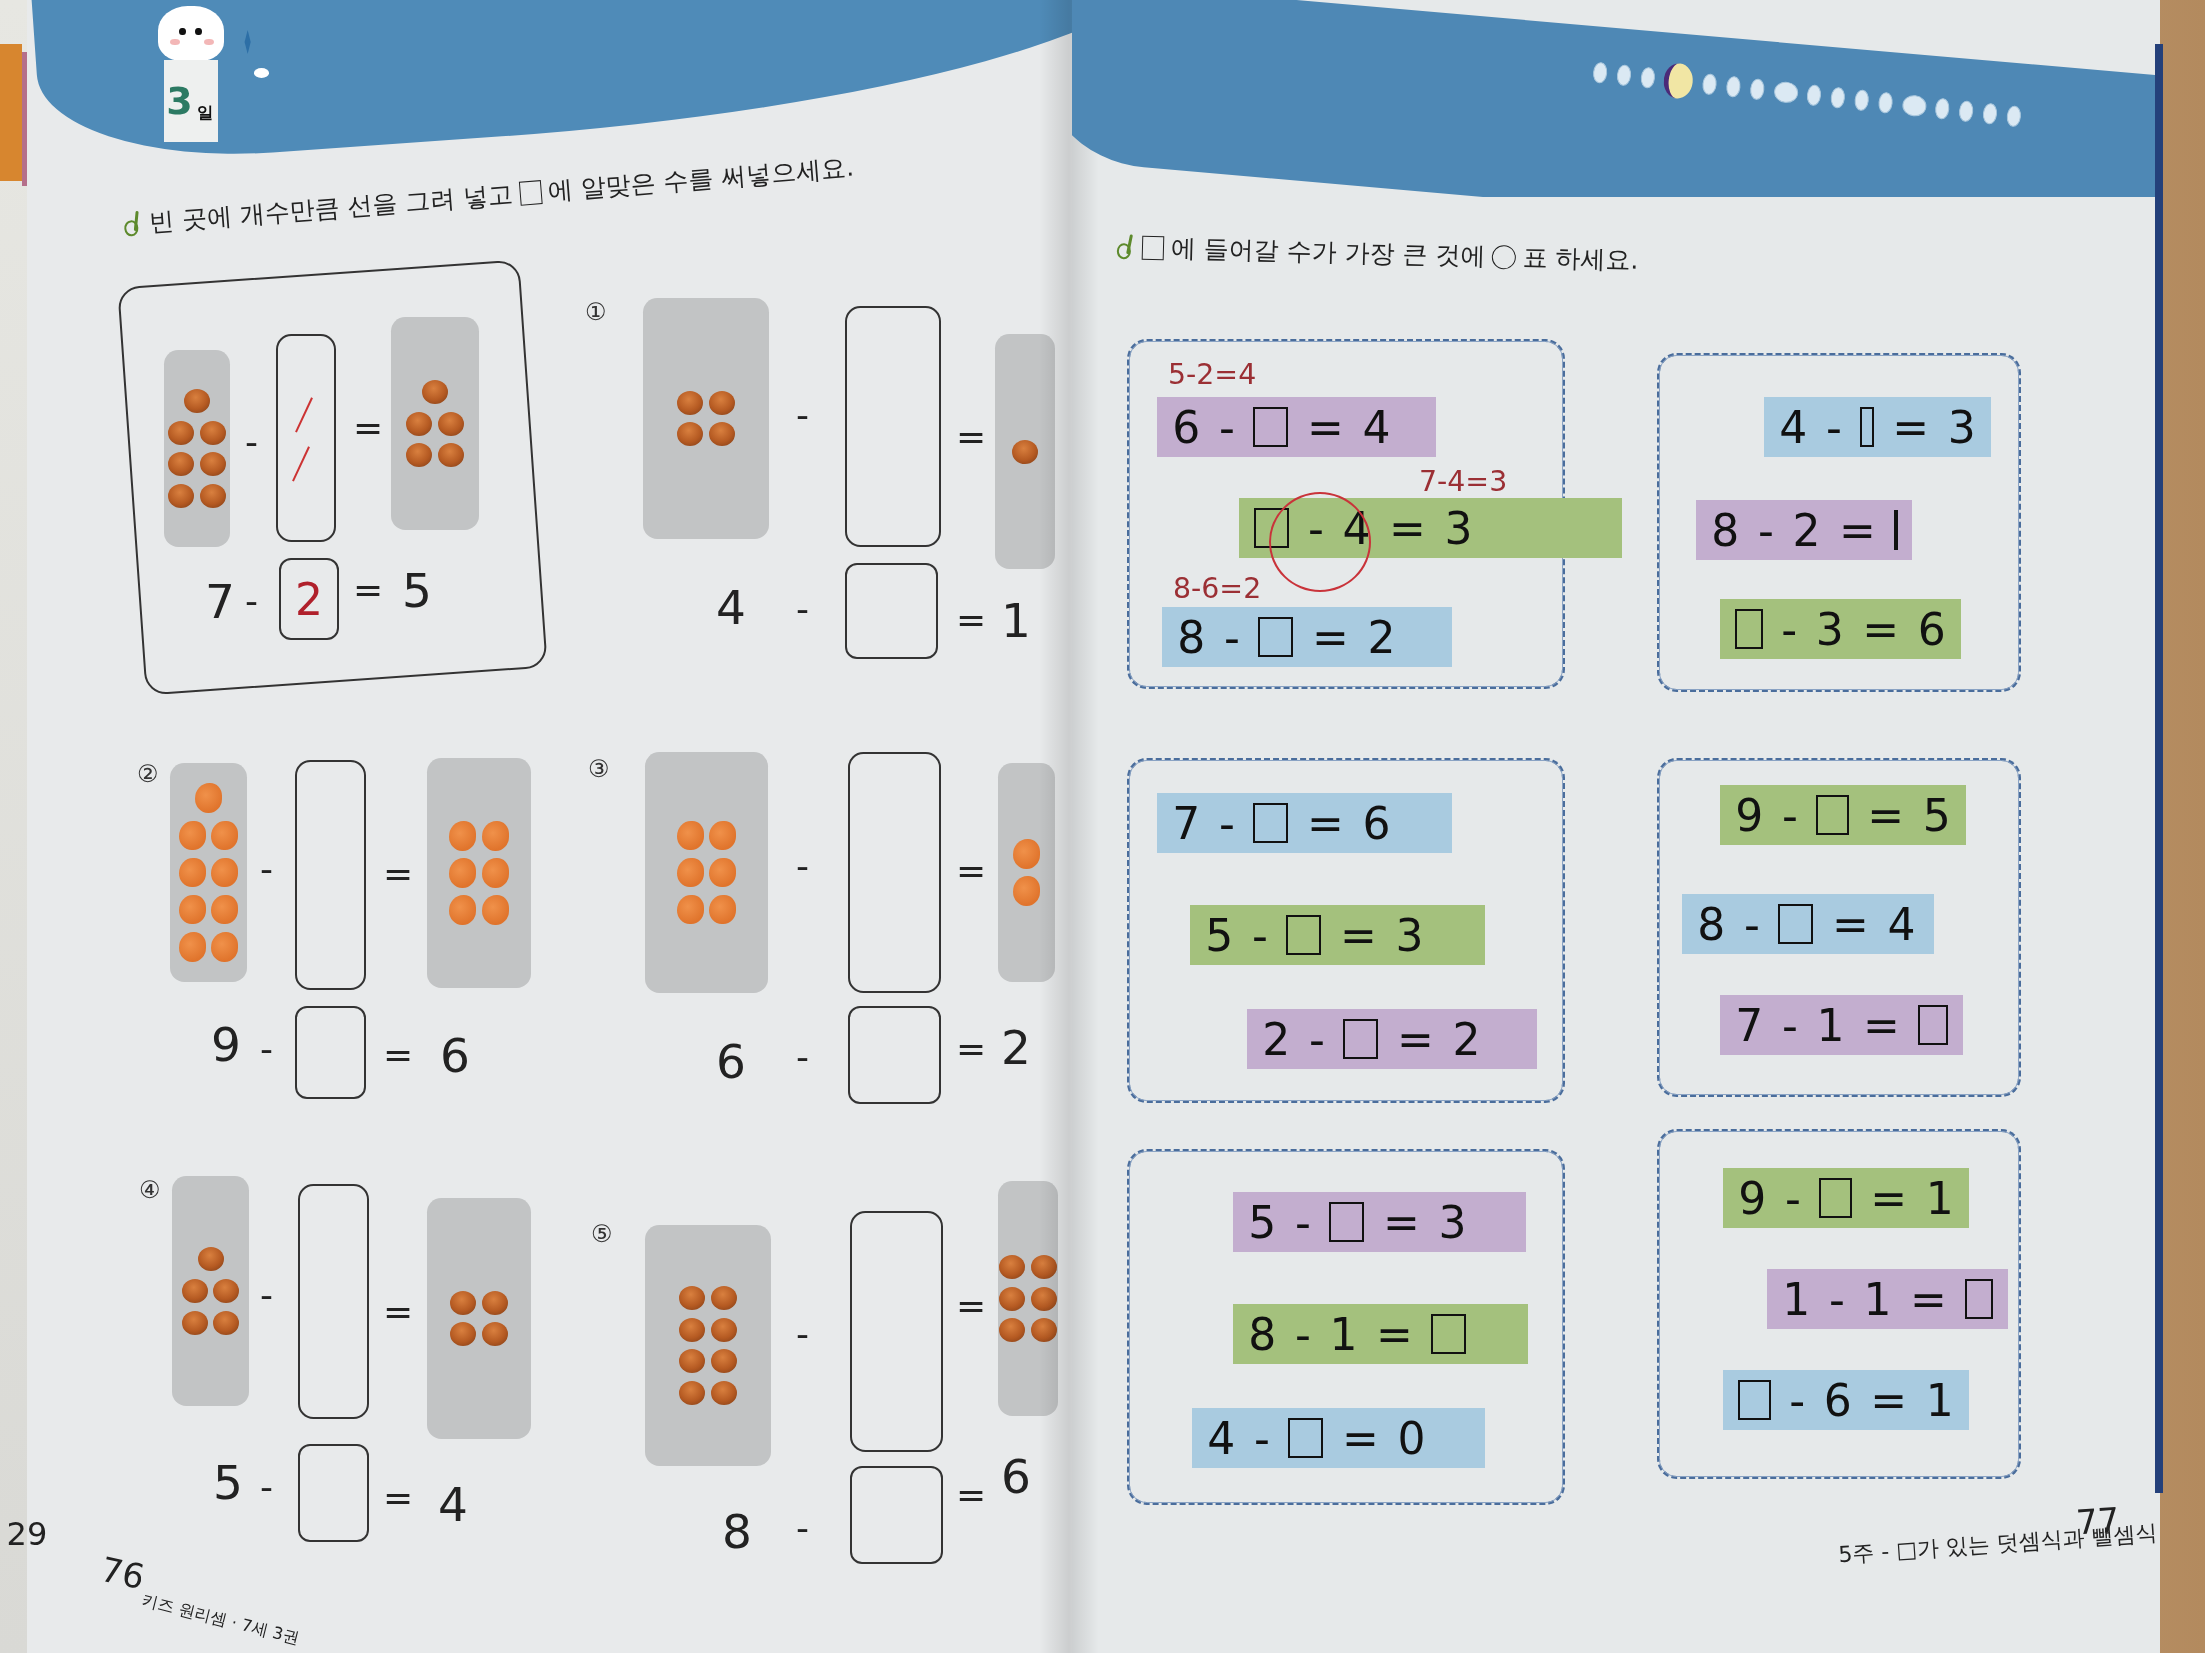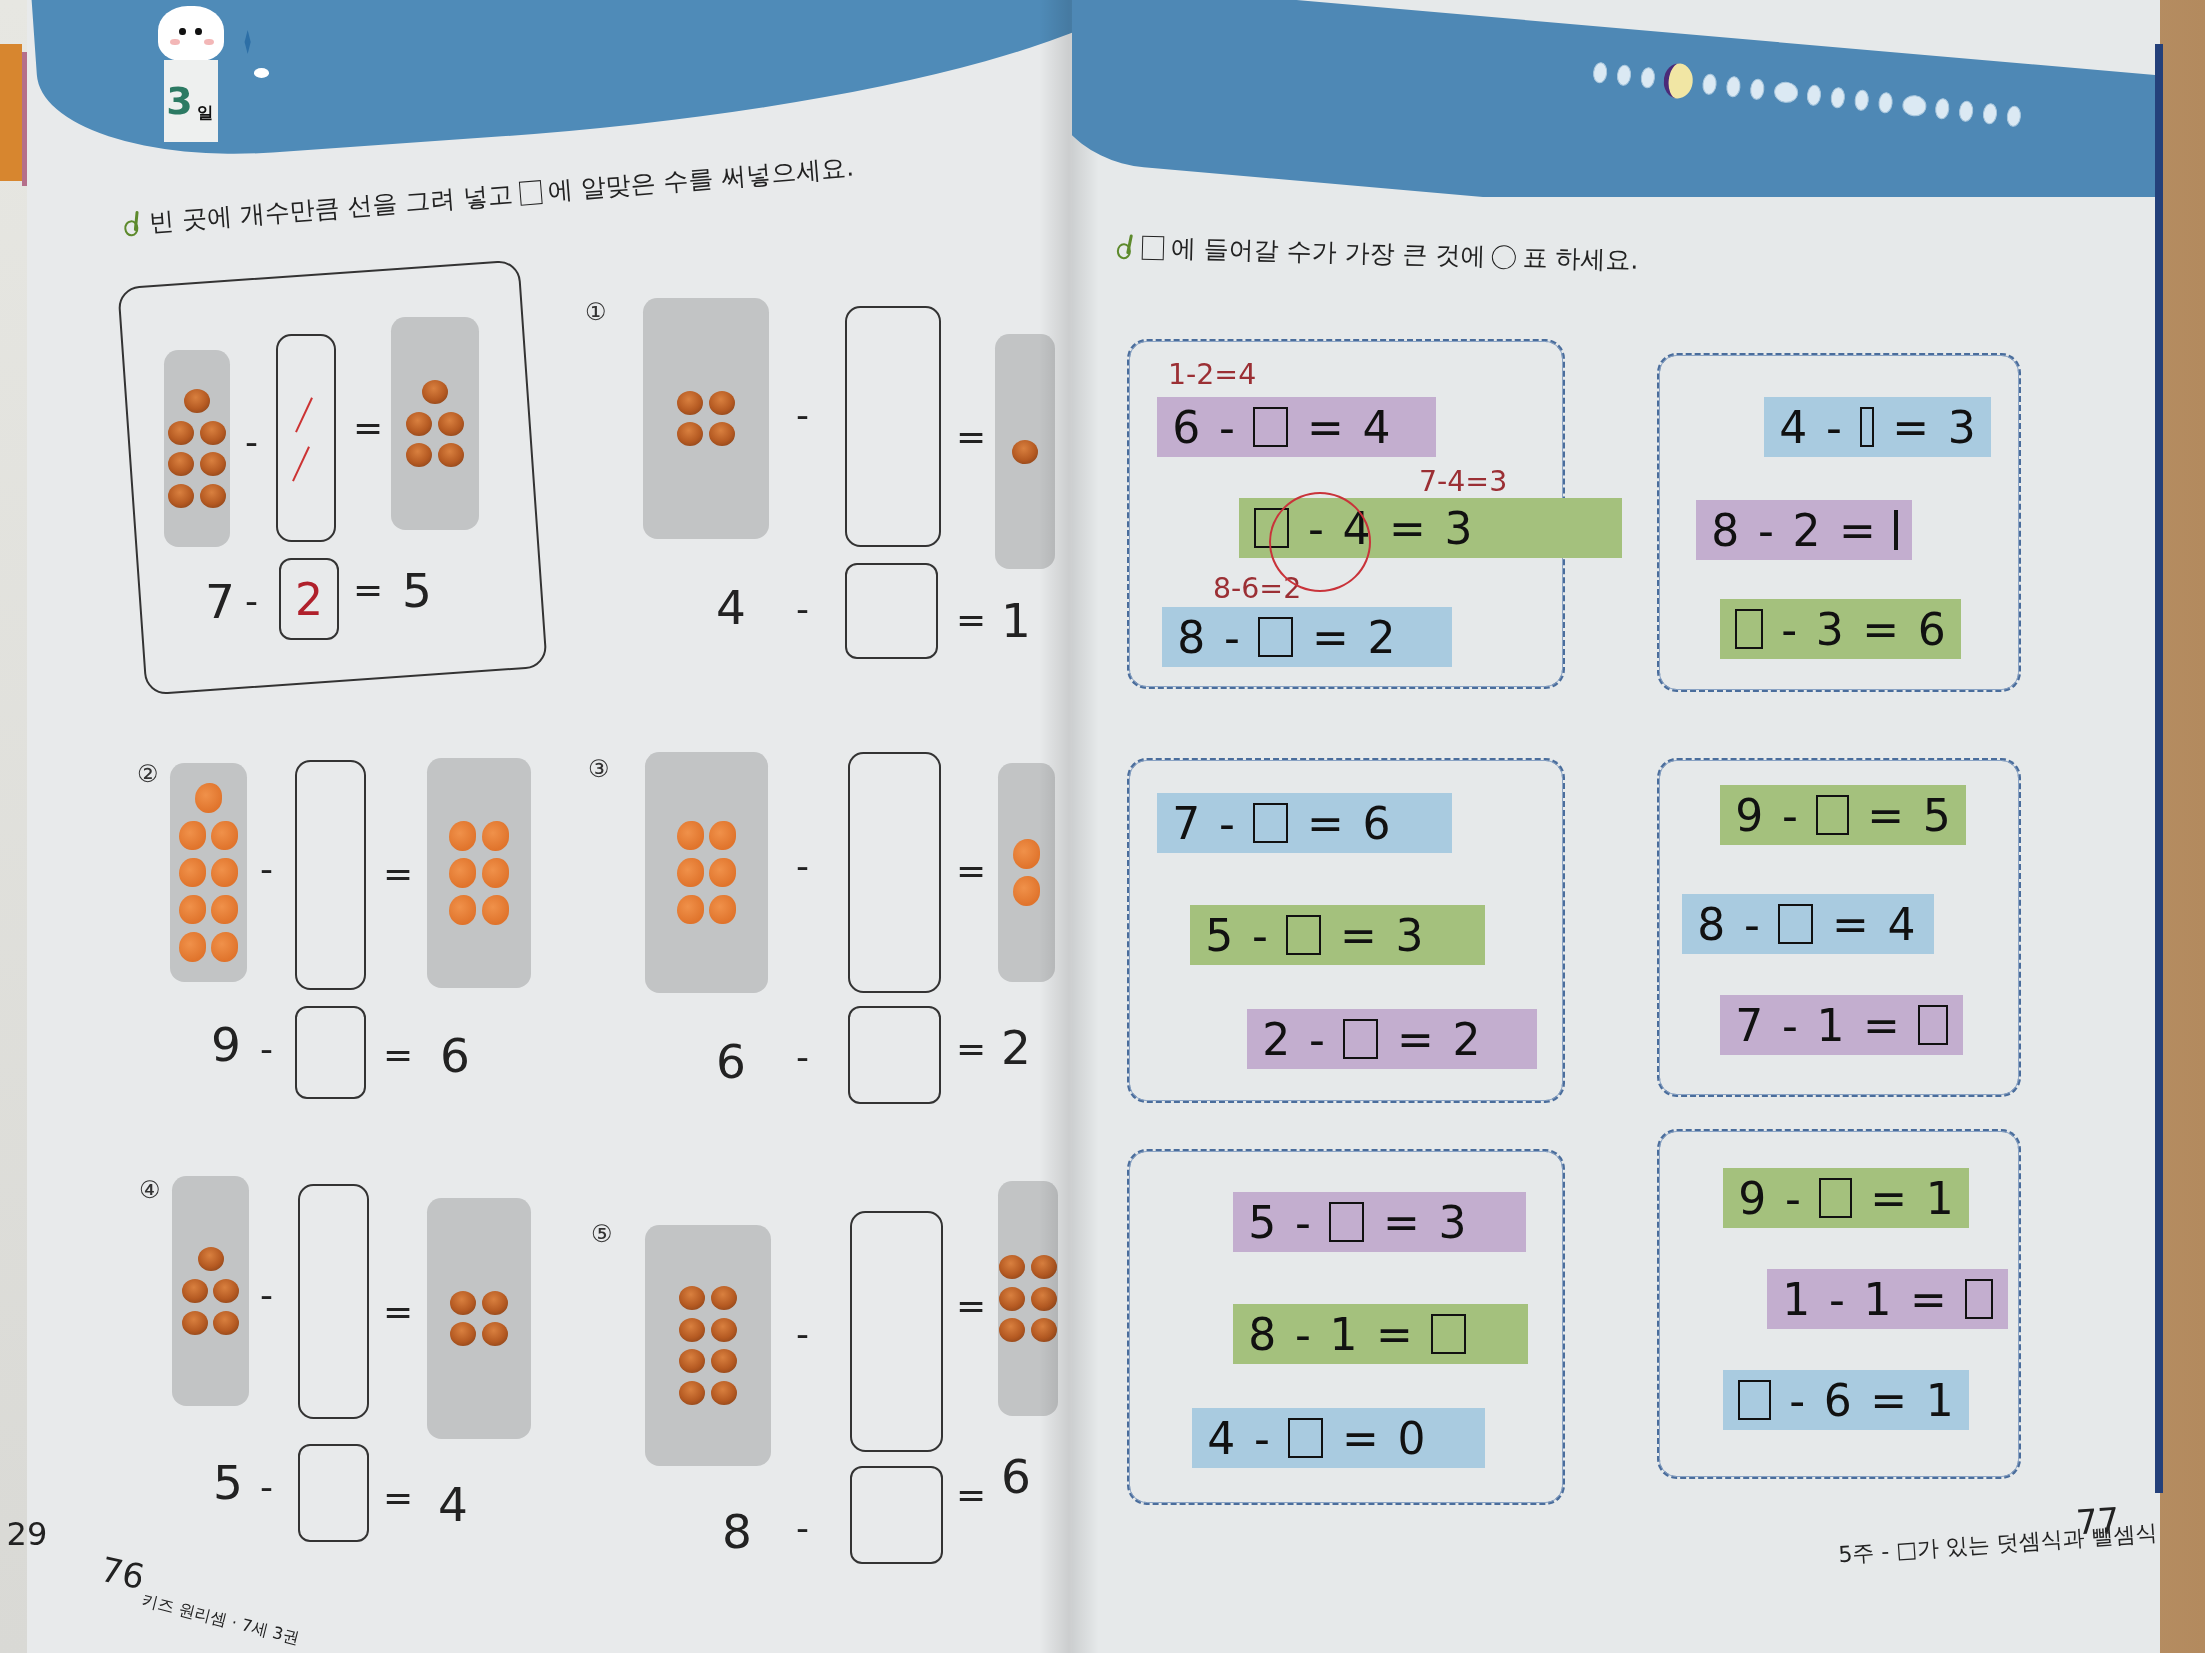--- a/index.html
+++ b/index.html
@@ -481,20 +481,20 @@
     </div>
     <div class="eq blue" style="left: 1723px; top: 1370px; width: 246px;">
       <span class="blank"></span>
       <span>-</span>
       <span>6</span>
       <span>=</span>
       <span>1</span>
     </div>
   </div>
 
-<div class="hand" style="left:1168px;top:358px;">1-2=4</div>
+<div class="hand" style="left:1168px;top:358px;">5-2=4</div>
 <div class="hand" style="left:1419px;top:457px;margin-top:8px;">7-4=3</div>
-<div class="hand" style="left:1173px;top:572px;margin-left:40px;">8-6=2</div>
+<div class="hand" style="left:1173px;top:572px;">8-6=2</div>
 <div class="red-circle" style="left:1269px;top:492px;width:98px;height:96px;"></div>
 
 <div class="footer" style="left:1838px;top:1529px;transform:rotate(-4deg);">5주 - □가 있는 덧셈식과 뺄셈식</div>
 <div class="page-num" style="left:2076px;top:1501px;transform:rotate(-4deg);">77</div>
 
 
 </body></html>

